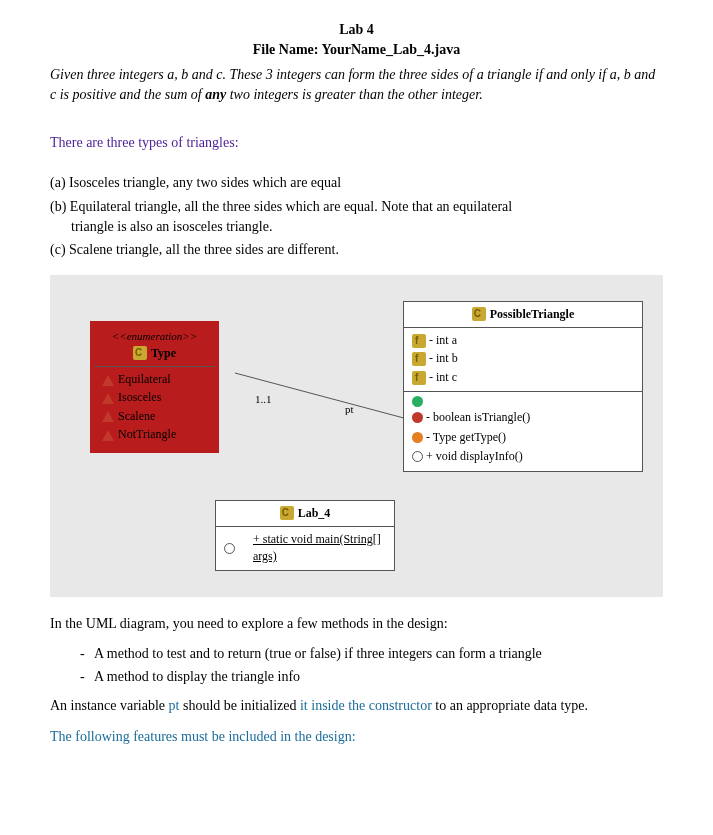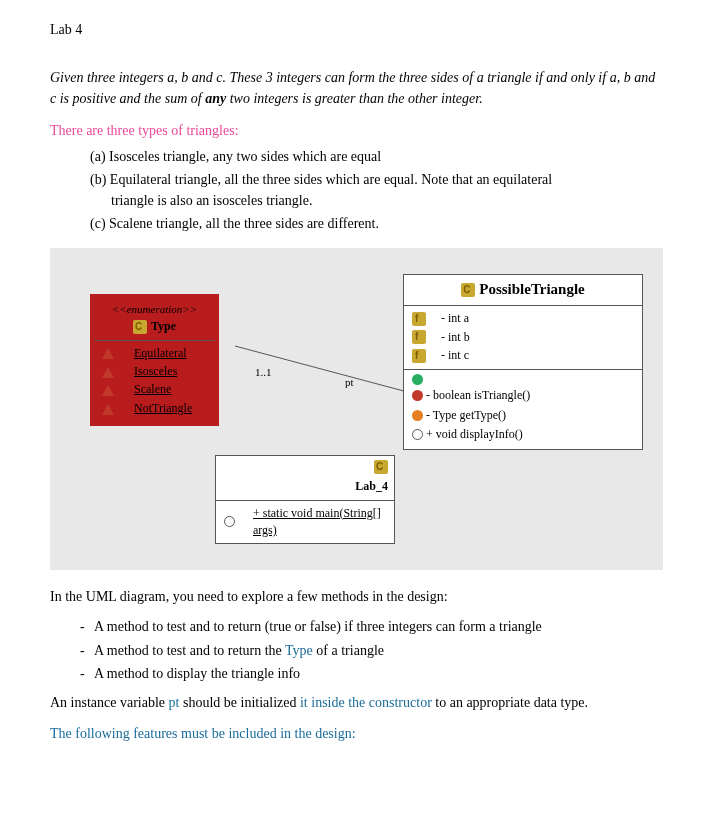--- a/index.html
+++ b/index.html
@@ -7,38 +7,37 @@
       font-family: Times New Roman, serif;
       font-size: 14px;
       color: #000;
       background: #fff;
       width: 713px;
       min-height: 835px;
       padding: 20px 50px;
       line-height: 1.45;
     }
     .header {
-      text-align: left;
-      font-weight: normal;
-      margin-bottom: 28px;
+      text-align: center;
+      font-weight: bold;
+      margin-bottom: 4px;
     }
     .intro-para {
       font-style: italic;
-      margin-bottom: 12px;
+      margin-bottom: 28px;
     }
     .intro-para strong {
       font-style: italic;
       font-weight: bold;
     }
     .types-heading {
-      color: #ec4899;
-      margin-bottom: 6px;
+      color: #4c1d95;
+      margin-bottom: 20px;
     }
     .triangle-list {
-      margin-left: 40px;
       margin-bottom: 14px;
     }
     .triangle-list li {
       margin-bottom: 3px;
       list-style: none;
     }
     
     .uml-container {
       background: #e8e8e8;
       border: none;
@@ -79,53 +78,52 @@
       justify-content: center;
       gap: 4px;
     }
     .uml-type-body {
       padding: 4px 8px;
       font-size: 12px;
     }
     .uml-type-body div {
       display: flex;
       align-items: center;
-      gap: 20px;
+      gap: 4px;
       margin-bottom: 1px;
-      text-decoration: underline;
     }
     
     .uml-pt-box {
       position: absolute;
       right: 10px;
       top: 10px;
       width: 240px;
       border: 1px solid #555;
       background: #fff;
     }
     .uml-pt-header {
       border-bottom: 1px solid #555;
       padding: 4px 6px;
       text-align: center;
-      font-size: 15px;
+      font-size: 12px;
       font-weight: bold;
       display: flex;
       align-items: center;
       justify-content: center;
       gap: 4px;
     }
     .uml-pt-fields {
       border-bottom: 1px solid #555;
       padding: 4px 8px;
       font-size: 12px;
     }
     .uml-pt-fields div {
       display: flex;
       align-items: center;
-      gap: 15px;
+      gap: 3px;
       margin-bottom: 1px;
     }
     .uml-pt-methods {
       padding: 4px 8px;
       font-size: 12px;
     }
     .uml-pt-methods div {
       display: flex;
       align-items: center;
       gap: 3px;
@@ -140,24 +138,23 @@
       border: 1px solid #555;
       background: #fff;
     }
     .uml-lab4-header {
       border-bottom: 1px solid #555;
       padding: 4px 6px;
       text-align: center;
       font-size: 12px;
       font-weight: bold;
       display: flex;
-      align-items: flex-end;
+      align-items: center;
       justify-content: center;
       gap: 4px;
-      flex-direction: column;
     }
     .uml-lab4-methods {
       padding: 4px 8px;
       font-size: 12px;
     }
     .uml-lab4-methods div {
       display: flex;
       align-items: center;
       gap: 18px;
     }
@@ -271,20 +268,21 @@
       position: absolute;
       left: 0;
     }
   </style>
 </head>
 <body>
 
 <div>
   <div class="header">
     <div>Lab 4</div>
+    <div>File Name: YourName_Lab_4.java</div>
   </div>
 </div>
 
 <p class="intro-para">
   Given three integers a, b and c. These 3 integers can form the three sides of a triangle if
   and only if a, b and c is positive and the sum of <strong>any</strong> two integers is greater than the other
   integer.
 </p>
 
 <p class="types-heading">
@@ -389,21 +387,20 @@
     </div>
   </div>
 </div>
 
 <p class="section-text">
   <span>In the UML diagram, you need to explore a few methods in the design:</span>
 </p>
 
 <ul class="bullet-list">
   <li>A method to test and to return (true or false) if three integers can form a triangle</li>
-  <li>A method to test and to return the <span class="blue-text">Type</span> of a triangle</li>
   <li>A method to display the triangle info</li>
 </ul>
 
 <p class="section-text">
   An instance variable <span class="blue-text">pt</span> should be initialized <span class="blue-text">it inside the constructor</span> to an appropriate data type.
 </p>
 
 <p class="section-text blue-text">
   <span>The following features must be included in the design:</span>
 </p>

